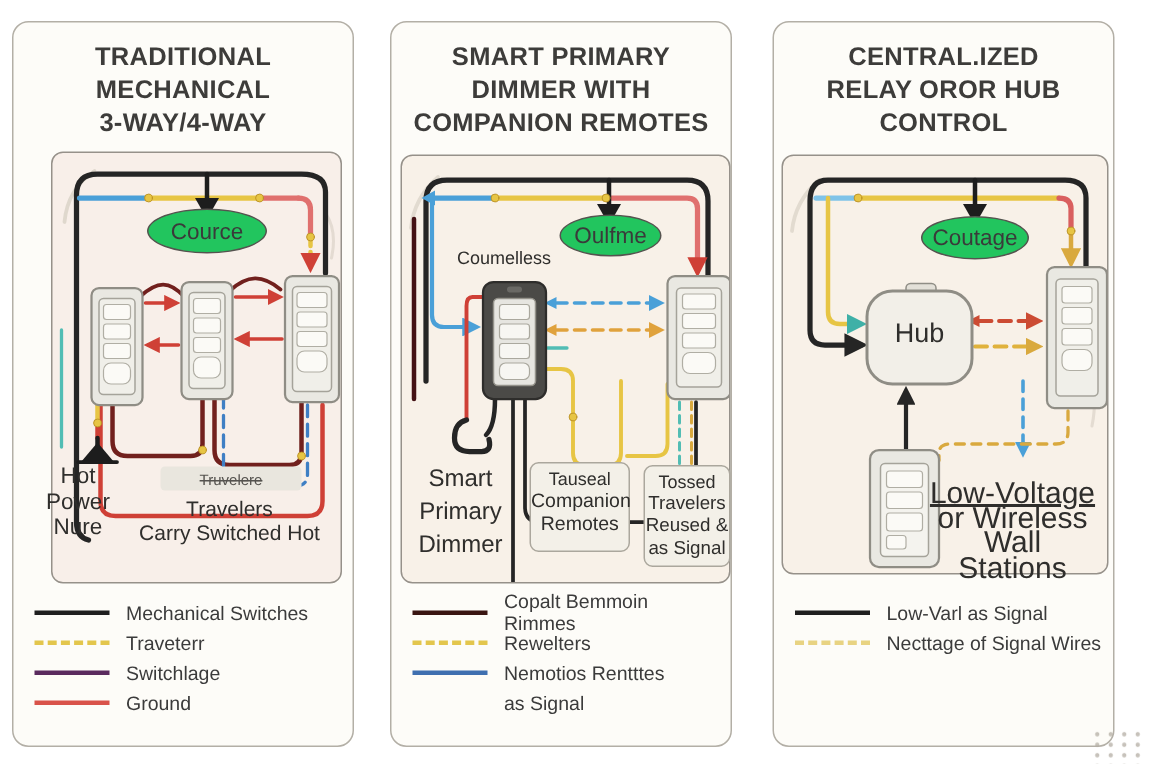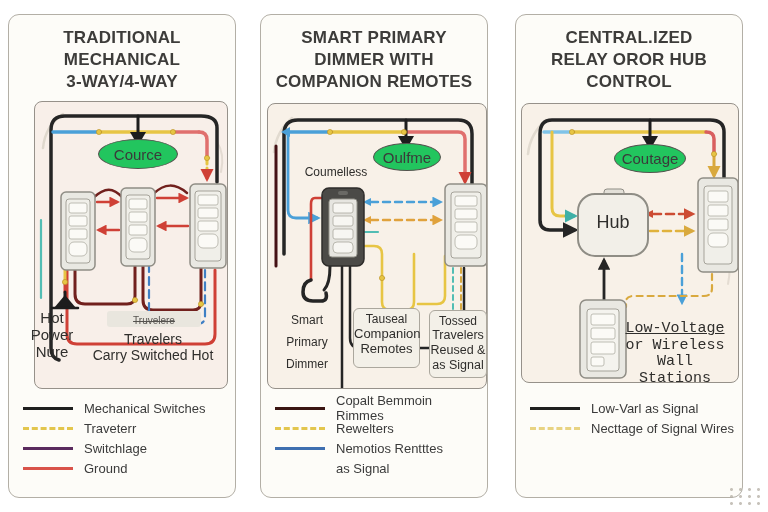--- a/index.html
+++ b/index.html
@@ -254,21 +254,21 @@
         <rect x="187" y="118" width="22" height="10" rx="2" fill="#fbfaf6" stroke="#b0aea4" stroke-width=".8"></rect>
         <rect x="187" y="131" width="22" height="14" rx="5" fill="#fbfaf6" stroke="#b0aea4" stroke-width=".8"></rect>
       </g>
     </svg>
   </div>
 
   <div class="oval" style="left:112px;top:128px;width:66px;height:26px;">Oulfme</div>
 
   <div class="lbl" style="left:38px;top:150px;width:74px;font-size:12px;">Coumelless</div>
 
-  <div class="lbl" style="left:0px;top:294px;width:92px;font-size:12px;line-height:22px;">
+  <div class="lbl" style="left:0px;top:294px;width:92px;font-size:16px;line-height:22px;">
     <div>Smart</div>
     <div>Primary</div>
     <div>Dimmer</div>
   </div>
 
   <div class="lbox" style="left:92px;top:293px;width:67px;height:60px;padding-top:3px;">
     <div style="font-size:12px;line-height:14px;">Tauseal</div>
     <div style="font-size:13px;line-height:15px;">Companion</div>
     <div style="font-size:13px;line-height:15px;">Remotes</div>
   </div>
@@ -360,21 +360,21 @@
         <rect x="69" y="238" width="24" height="12" rx="2" fill="#fbfaf6" stroke="#b0aea4" stroke-width=".8"></rect>
         <rect x="69" y="253" width="13" height="9" rx="2" fill="#fbfaf6" stroke="#b0aea4" stroke-width=".8"></rect>
       </g>
     </svg>
   </div>
 
   <div class="oval" style="left:98px;top:129px;width:70px;height:27px;">Coutage</div>
 
   <div class="lbl" style="left:66px;top:197px;width:62px;font-size:18px;">Hub</div>
 
-  <div class="lbl" style="left:102px;top:306px;width:114px;font-size:15px;line-height:16.5px;font-family:Liberation Mono, monospace;">
+  <div class="lbl" style="left:102px;top:306px;width:114px;font-size:20px;line-height:16.5px;">
     <div class="underline">Low-Voltage</div>
     <div>or Wireless</div>
     <div>Wall Stations</div>
   </div>
 
   <div class="legend">
     <div class="lrow">
           <div class="lsample s-black"></div>
           <span>Low-Varl as Signal</span>
         </div>

